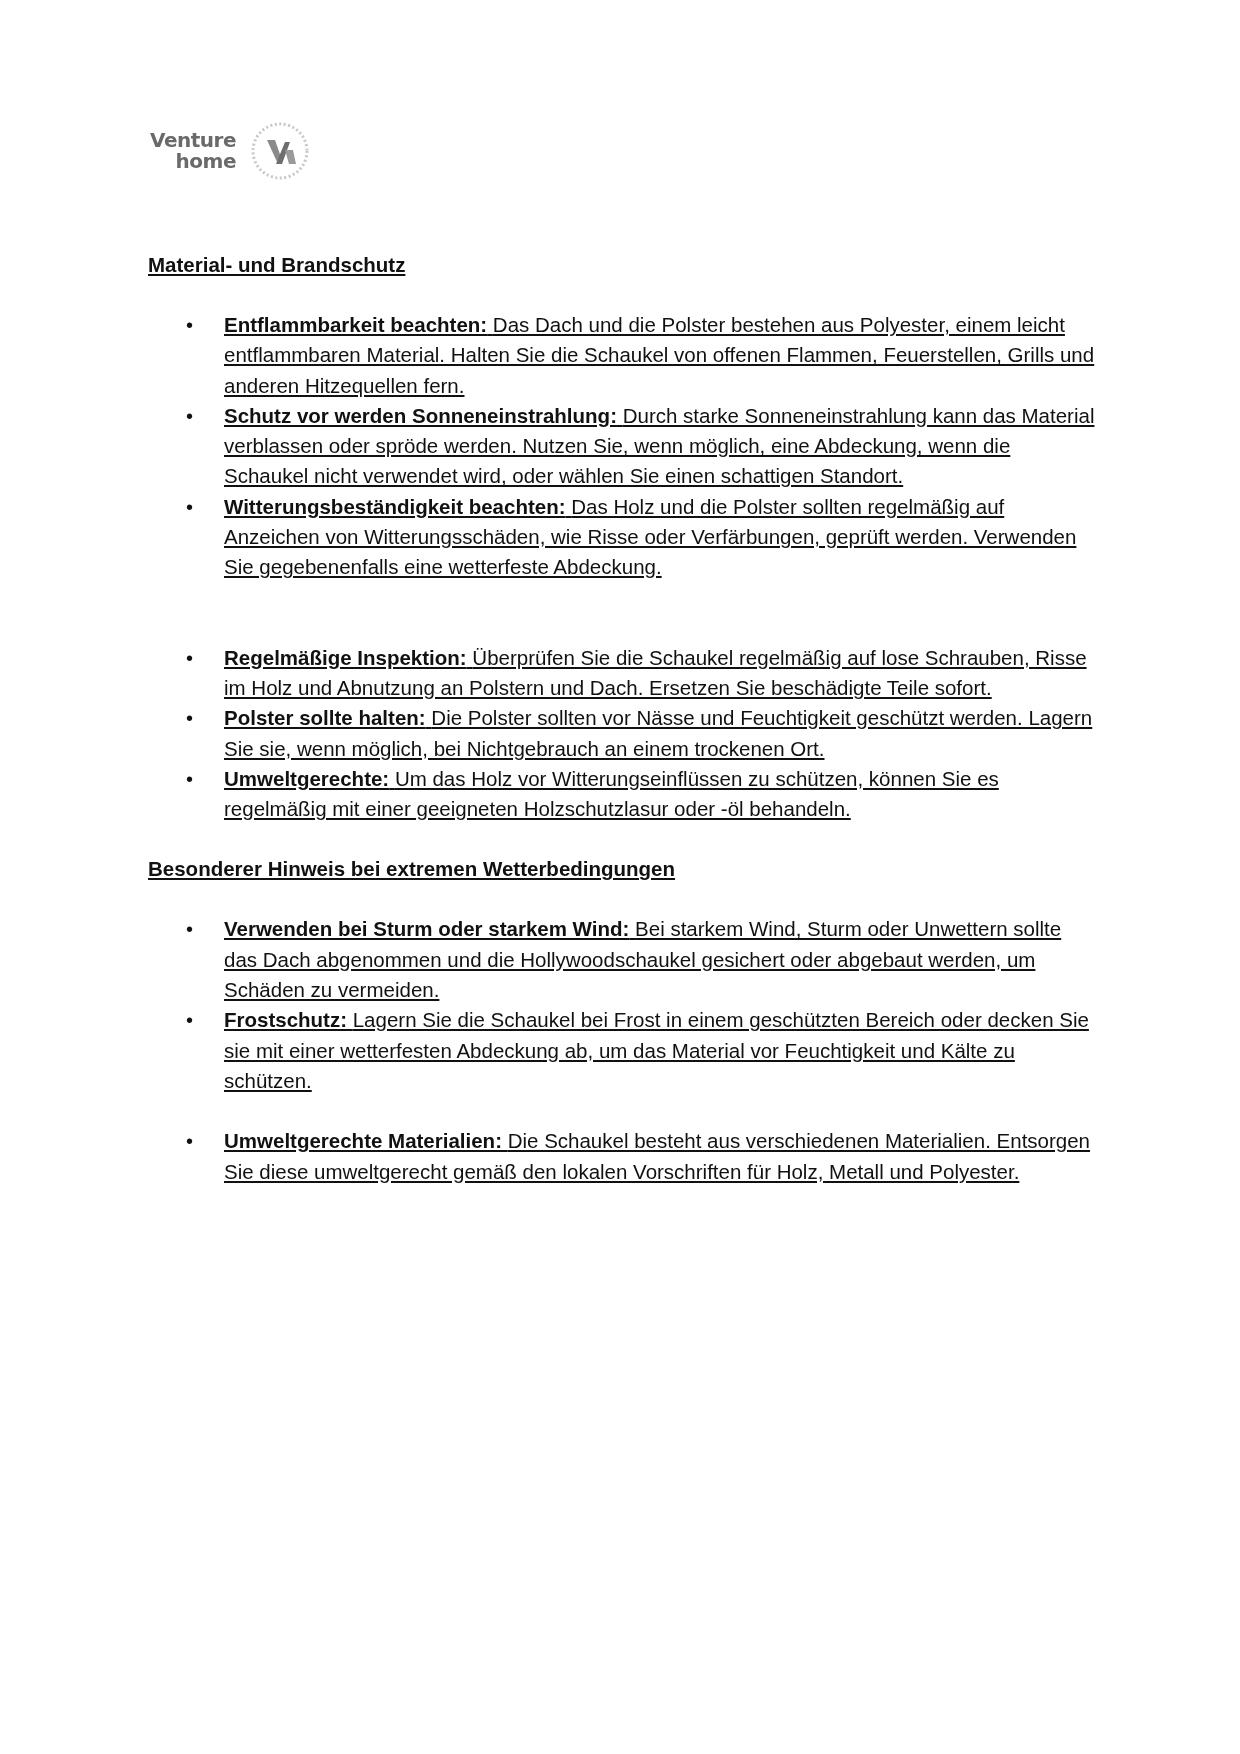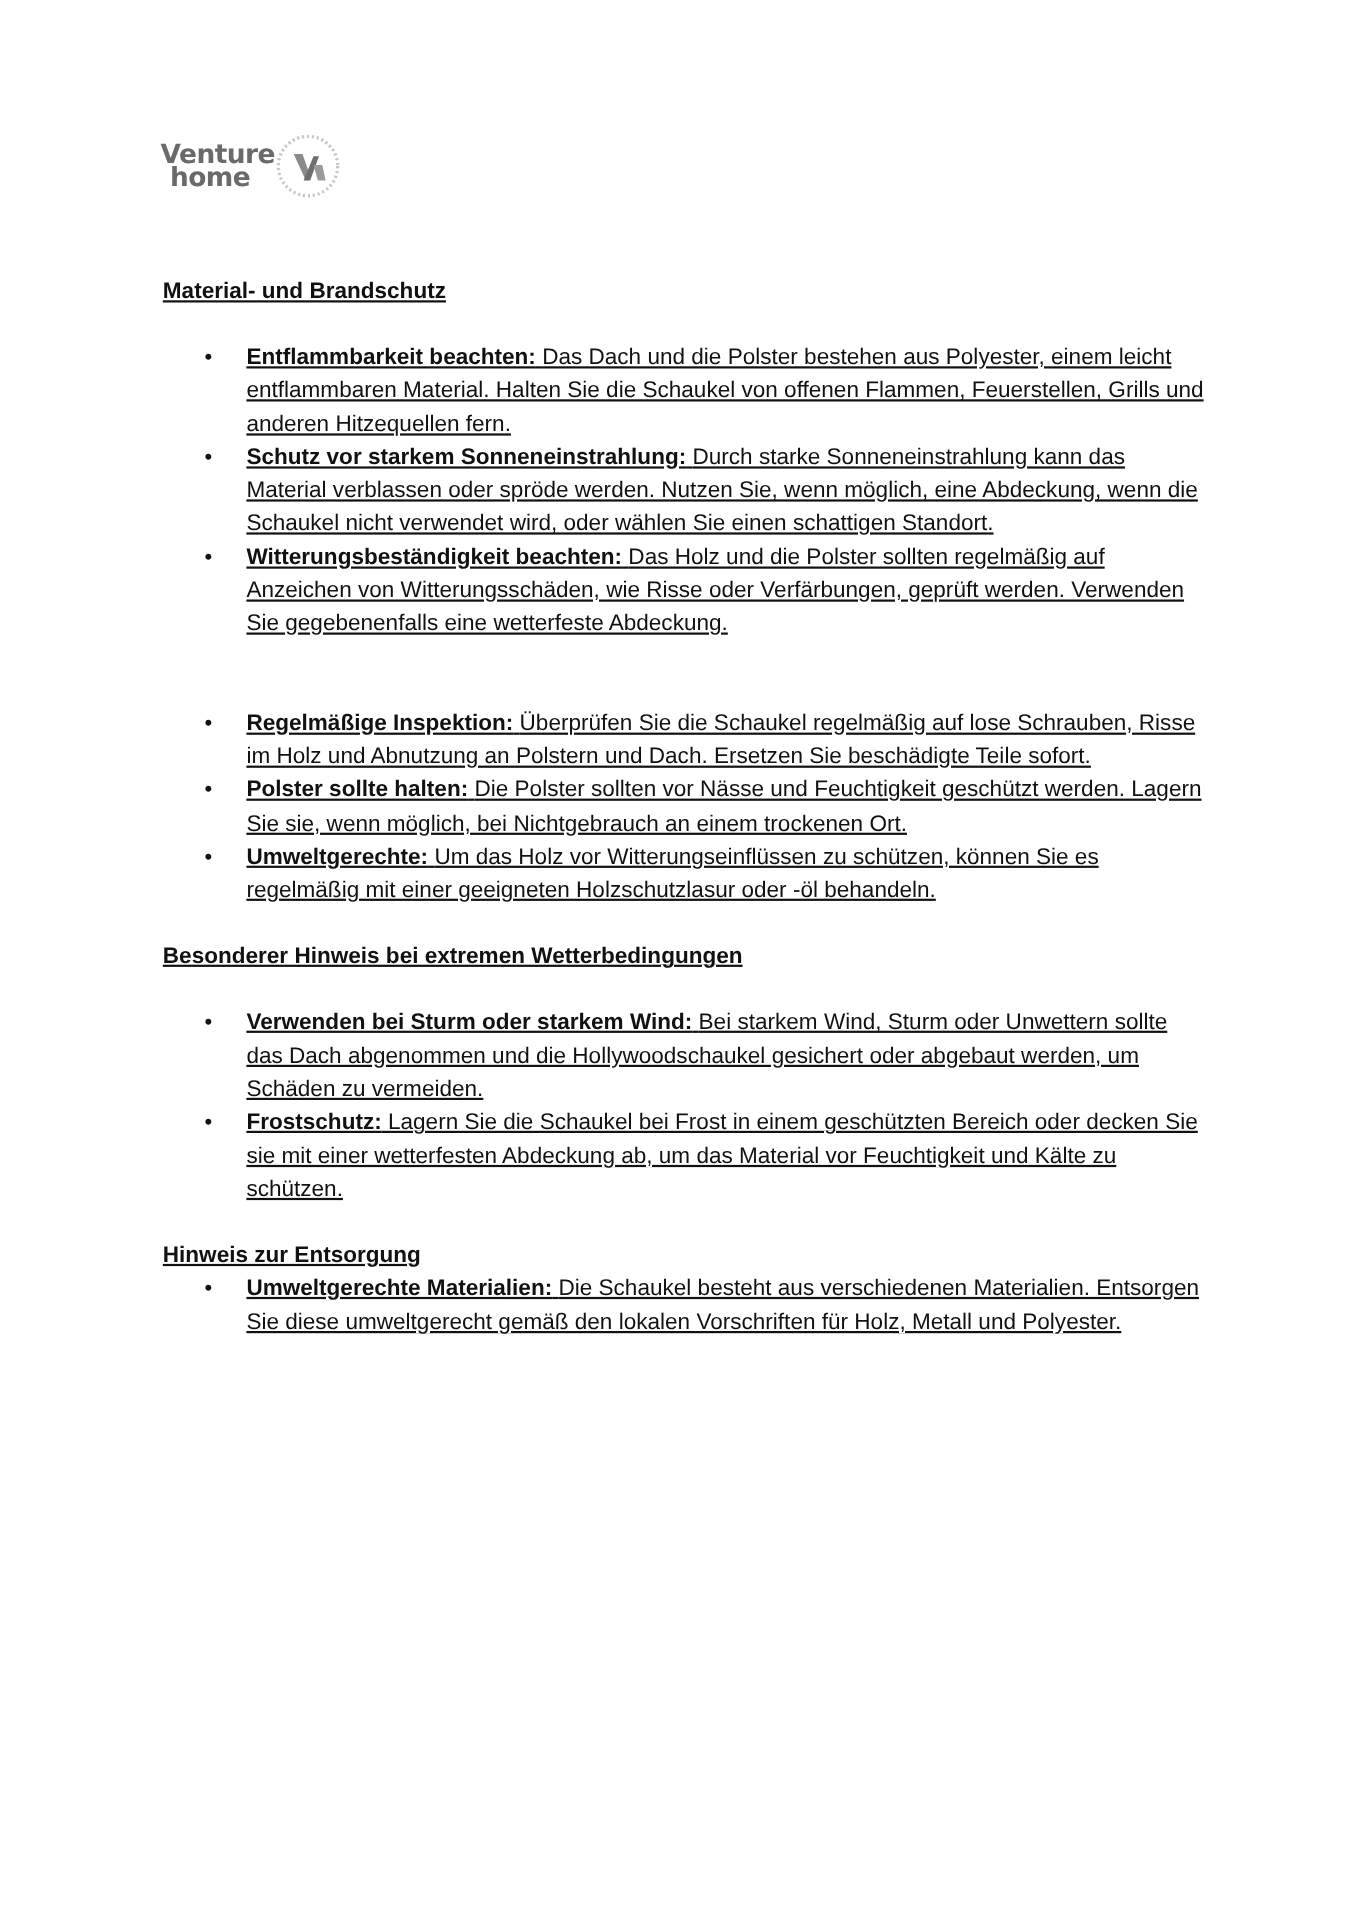--- a/index.html
+++ b/index.html
@@ -1,20 +1,20 @@
 <!DOCTYPE html>
 <html><head>
 <meta charset="utf-8">
 <style>
   html, body { margin: 0; padding: 0; background: #ffffff; }
   body { width: 1240px; height: 1754px; position: relative; overflow: hidden;
          font-family: "Liberation Sans", "DejaVu Sans", sans-serif; color: #111111; }
   .logo { position: absolute; left: 146px; top: 118px; width: 170px; height: 72px; }
-  .logo-text { position: absolute; left: 0; top: 12px; width: 90px; text-align: center;
-               font-family: "DejaVu Sans", sans-serif; font-weight: bold; font-size: 24px;
+  .logo-text { position: absolute; left: 0; top: 12px; width: 90px; text-align: right;
+               font-family: "DejaVu Sans", sans-serif; font-weight: bold; font-size: 20px;
                line-height: 21px; color: #6a6a6a; letter-spacing: -0.5px; }
   .logo-text span { display: block; }
   .logo-mark { position: absolute; left: 103px; top: 2px; width: 62px; height: 62px; }
   .content { position: absolute; left: 148px; top: 250px; width: 950px; text-decoration: underline; }
   .section-heading { font-weight: bold; font-size: 20.5px; line-height: 30px; margin: 0; }
   ul.items { list-style: none; margin: 0; padding: 0; }
   ul.items li { position: relative; padding-left: 76px; font-size: 20.5px; line-height: 30.3px; }
   ul.items li .bullet { position: absolute; left: 38px; top: 0; font-size: 20px; }
   ul.items li .term { font-weight: bold; }
   .gap-after-heading { height: 30px; }
@@ -35,39 +35,38 @@
     <path d="M36 30 L44 30 L47 44 L40 44 Z" fill="#9a9a9a"></path>
   </svg>
 </div>
 
 <div class="content">
 
   <h2 class="section-heading">Material- und Brandschutz</h2>
   <div class="gap-after-heading"></div>
   <ul class="items">
     <li><span class="bullet">•</span><span class="term">Entflammbarkeit beachten:</span> <span>Das Dach und die Polster bestehen aus Polyester, einem leicht entflammbaren Material. Halten Sie die Schaukel von offenen Flammen, Feuerstellen, Grills und anderen Hitzequellen fern.</span></li>
-    <li><span class="bullet">•</span><span class="term">Schutz vor starkem Sonneneinstrahlung:</span> <span>Durch starke Sonneneinstrahlung kann das Material verblassen oder spröde werden. Nutzen Sie, wenn möglich, eine Abdeckung, wenn die Schaukel nicht verwendet wird, oder wählen Sie einen schattigen Standort.</span></li>
+    <li><span class="bullet">•</span><span class="term">Schutz vor werden Sonneneinstrahlung:</span> <span>Durch starke Sonneneinstrahlung kann das Material verblassen oder spröde werden. Nutzen Sie, wenn möglich, eine Abdeckung, wenn die Schaukel nicht verwendet wird, oder wählen Sie einen schattigen Standort.</span></li>
     <li><span class="bullet">•</span><span class="term">Witterungsbeständigkeit beachten:</span> <span>Das Holz und die Polster sollten regelmäßig auf Anzeichen von Witterungsschäden, wie Risse oder Verfärbungen, geprüft werden. Verwenden Sie gegebenenfalls eine wetterfeste Abdeckung.</span></li>
   </ul>
   <div class="gap-section"></div>
 
   <div class="gap-after-heading"></div>
   <ul class="items">
     <li><span class="bullet">•</span><span class="term">Regelmäßige Inspektion:</span> <span>Überprüfen Sie die Schaukel regelmäßig auf lose Schrauben, Risse im Holz und Abnutzung an Polstern und Dach. Ersetzen Sie beschädigte Teile sofort.</span></li>
     <li><span class="bullet">•</span><span class="term">Polster sollte halten:</span> <span>Die Polster sollten vor Nässe und Feuchtigkeit geschützt werden. Lagern Sie sie, wenn möglich, bei Nichtgebrauch an einem trockenen Ort.</span></li>
     <li><span class="bullet">•</span><span class="term">Umweltgerechte:</span> <span>Um das Holz vor Witterungseinflüssen zu schützen, können Sie es regelmäßig mit einer geeigneten Holzschutzlasur oder -öl behandeln.</span></li>
   </ul>
   <div class="gap-section"></div>
 
   <h2 class="section-heading">Besonderer Hinweis bei extremen Wetterbedingungen</h2>
   <div class="gap-after-heading"></div>
   <ul class="items">
     <li><span class="bullet">•</span><span class="term">Verwenden bei Sturm oder starkem Wind:</span> <span>Bei starkem Wind, Sturm oder Unwettern sollte das Dach abgenommen und die Hollywoodschaukel gesichert oder abgebaut werden, um Schäden zu vermeiden.</span></li>
     <li><span class="bullet">•</span><span class="term">Frostschutz:</span> <span>Lagern Sie die Schaukel bei Frost in einem geschützten Bereich oder decken Sie sie mit einer wetterfesten Abdeckung ab, um das Material vor Feuchtigkeit und Kälte zu schützen.</span></li>
   </ul>
   <div class="gap-section"></div>
 
-  <h2 class="section-heading">Hinweis zur Entsorgung</h2>
   <ul class="items">
     <li><span class="bullet">•</span><span class="term">Umweltgerechte Materialien:</span> <span>Die Schaukel besteht aus verschiedenen Materialien. Entsorgen Sie diese umweltgerecht gemäß den lokalen Vorschriften für Holz, Metall und Polyester.</span></li>
   </ul>
 
 </div>
 
 </body></html>

